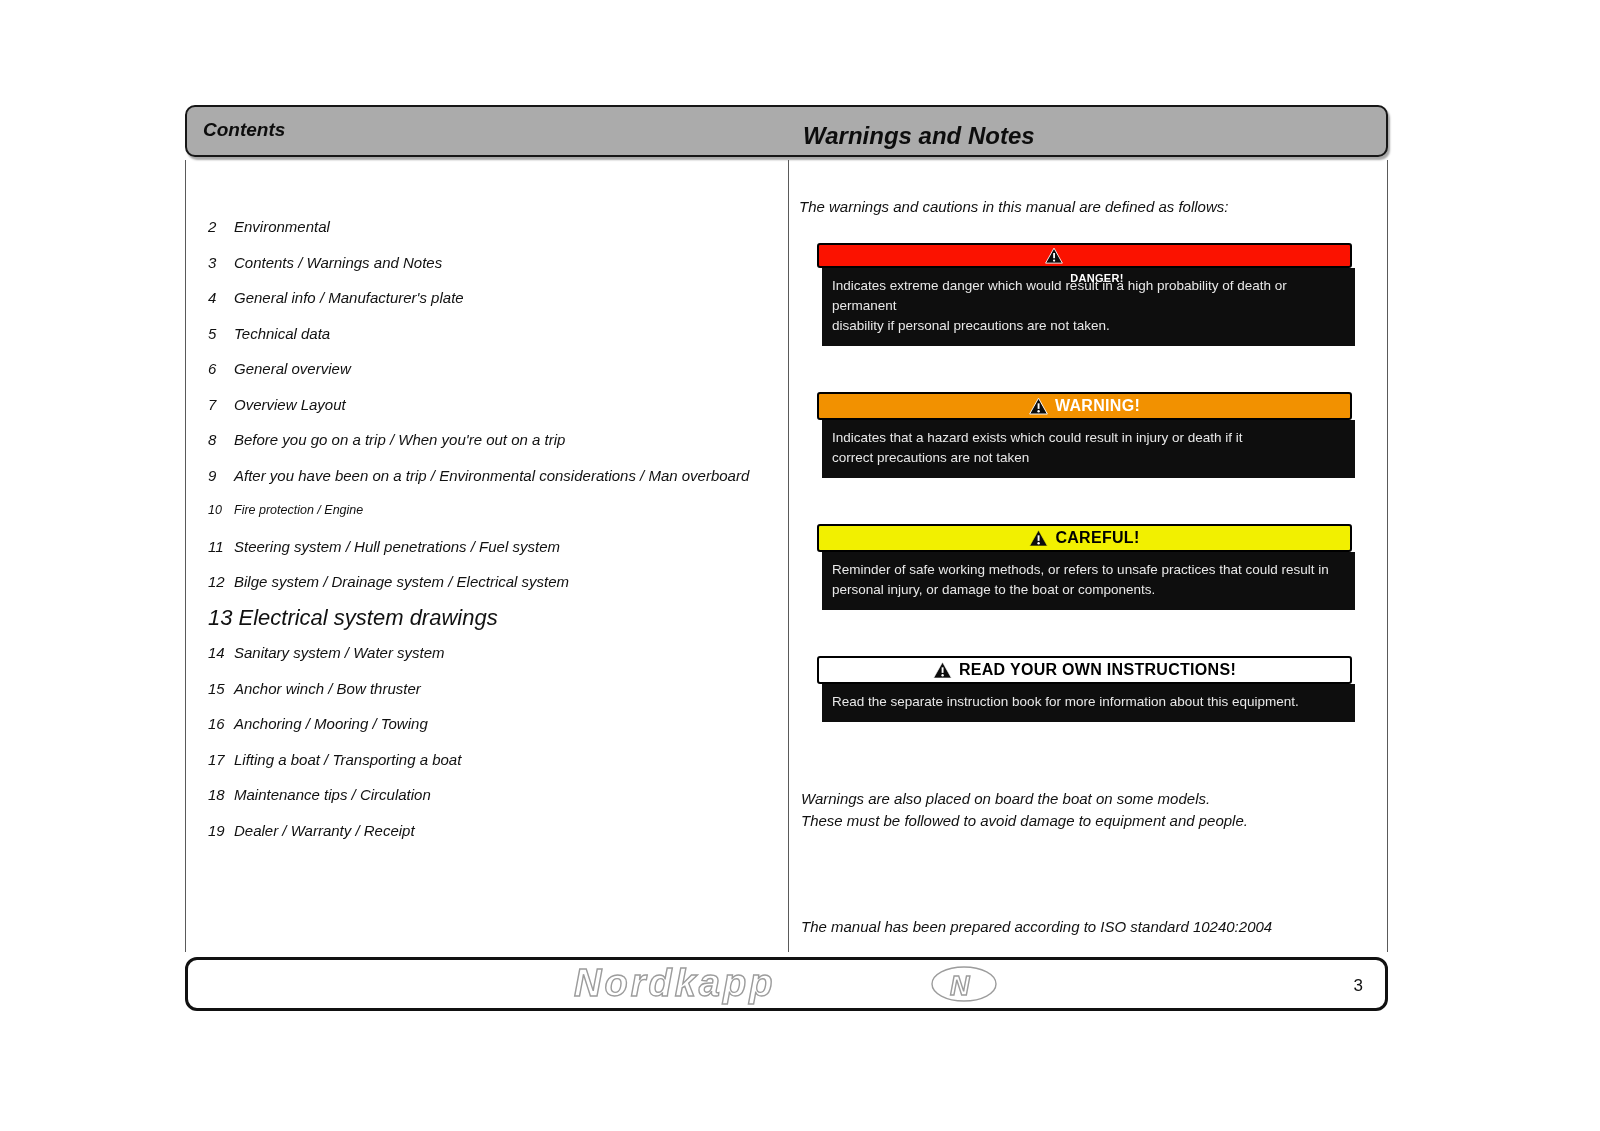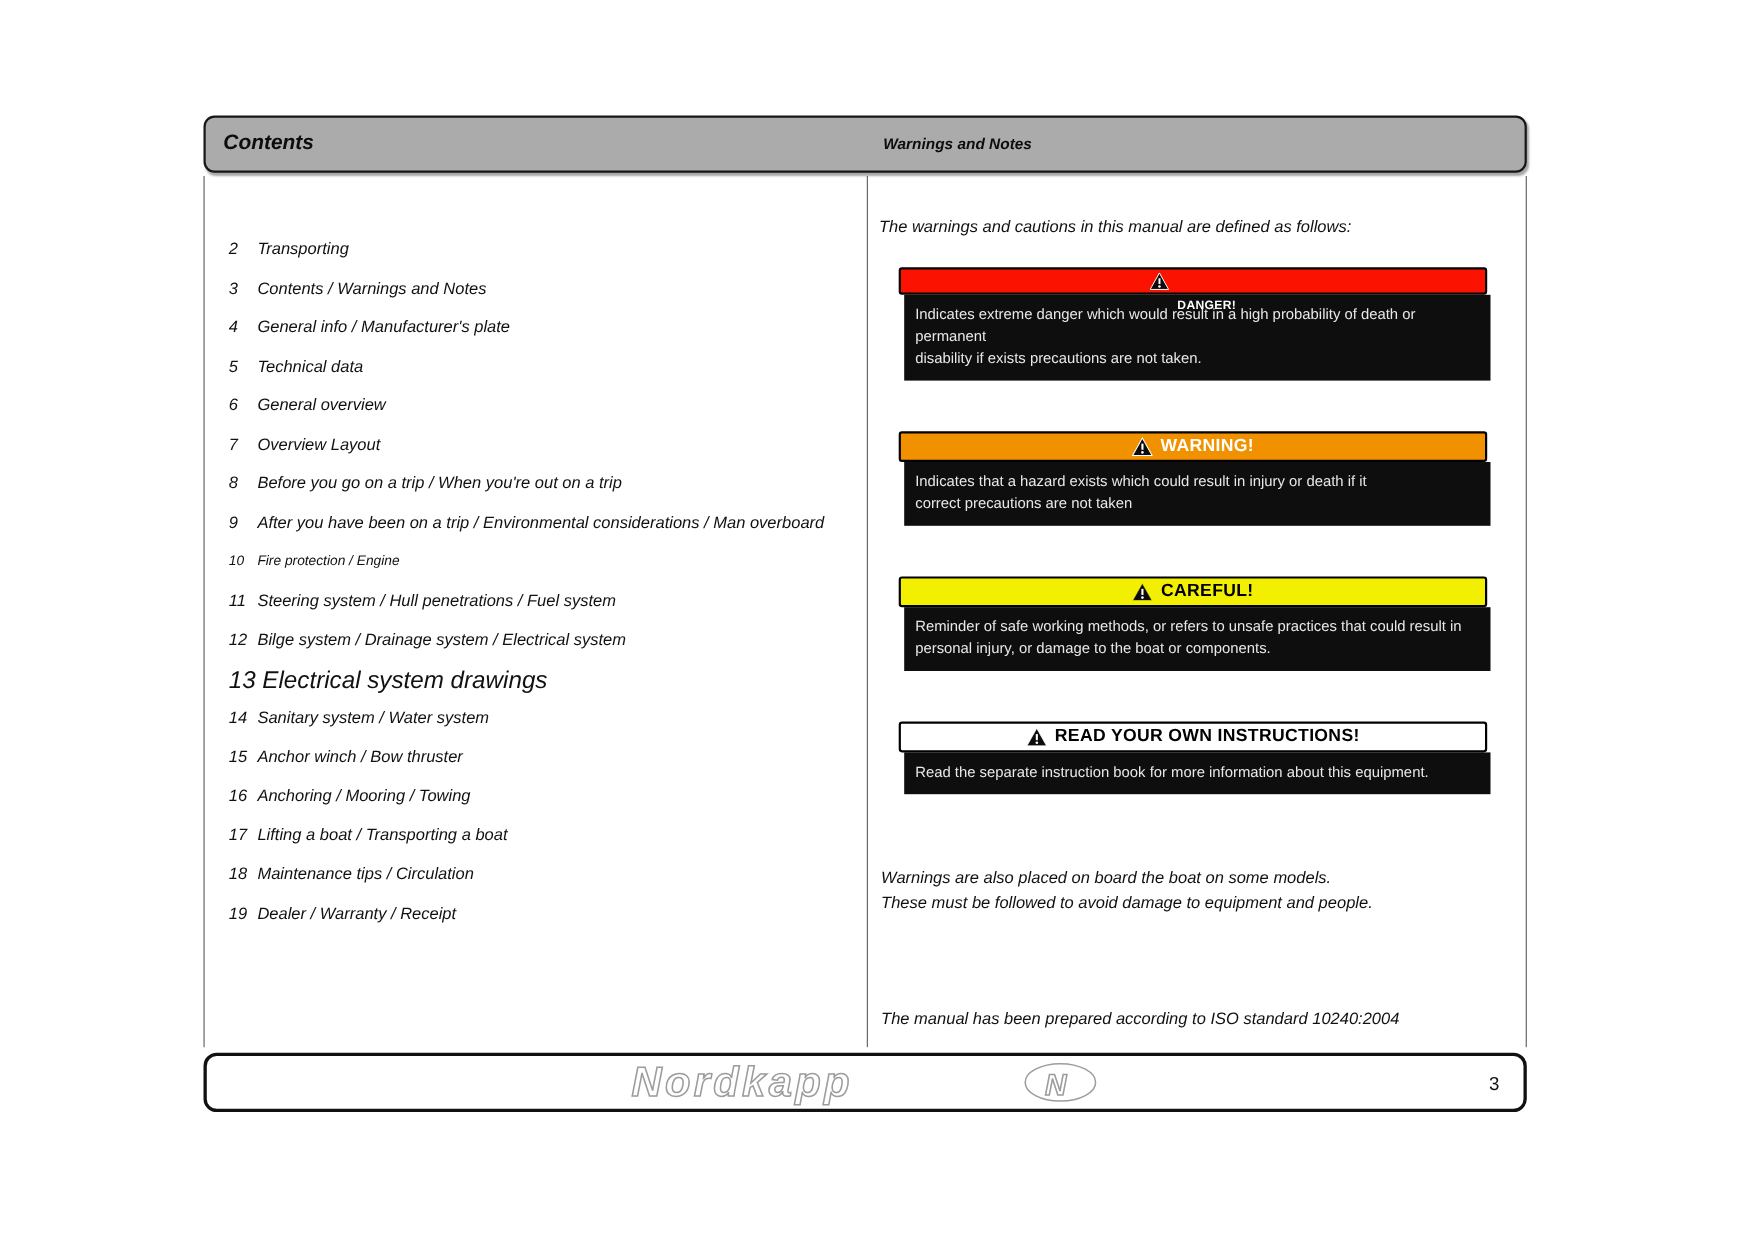--- a/index.html
+++ b/index.html
@@ -16,21 +16,21 @@
     border-radius: 10px;
     box-shadow: 2px 3px 2px rgba(0,0,0,0.35);
     display: flex; align-items: center;
   }
   .header-left {
     position: absolute; left: 16px; top: 12px;
     font-size: 19px; font-weight: bold; font-style: italic; color: #0d0d0d;
   }
   .header-right {
     position: absolute; left: 616px; top: 15px;
-    font-size: 14px; font-weight: bold; font-style: italic; color: #0d0d0d;
+    font-size: 24px; font-weight: bold; font-style: italic; color: #0d0d0d;
   }
 
   
   .content {
     position: relative; margin-top: 3px; height: 792px;
     border-left: 1px solid #5a5a5a; border-right: 1px solid #5a5a5a;
     display: flex;
   }
   .col-left { width: 603px; border-right: 1px solid #5a5a5a; padding: 56px 0 0 22px; }
   .col-right { flex: 1; padding: 38px 0 0 10px; }
@@ -87,21 +87,21 @@
     <div class="header-left">Contents</div>
     <div class="header-right">Warnings and Notes</div>
   </div>
 
   <div class="content">
 
     <div class="col-left">
       <div class="toc">
         <div class="toc-item">
             <span class="toc-num">2</span>
-            <span class="toc-label">Transporting</span>
+            <span class="toc-label">Environmental</span>
           </div>
         <div class="toc-item">
             <span class="toc-num">3</span>
             <span class="toc-label">Contents / Warnings and Notes</span>
           </div>
         <div class="toc-item">
             <span class="toc-num">4</span>
             <span class="toc-label">General info / Manufacturer's plate</span>
           </div>
         <div class="toc-item">
@@ -176,21 +176,21 @@
             <svg viewBox="0 0 24 24" width="18" height="18">
                 <path d="M12 1.5 L23.2 21.5 H0.8 Z" fill="#0c0c0c" stroke="#ffffff" stroke-width="1.2"></path>
                 <rect x="10.9" y="8" width="2.4" height="7" fill="#ffffff"></rect>
                 <circle cx="12.1" cy="18" r="1.5" fill="#ffffff"></circle>
               </svg>
           </span>
           <span class="wbox-title" style="color: rgb(255, 255, 255);">DANGER!</span>
         </div>
         <div class="wbox-body">
           <div>Indicates extreme danger which would result in a high probability of death or permanent</div>
-          <div>disability if exists precautions are not taken.</div>
+          <div>disability if personal precautions are not taken.</div>
         </div>
       </div>
 
       <div class="wbox warning">
         <div class="wbox-header" style="background-color: rgb(242, 145, 0);">
           <span class="w-icon">
             <svg viewBox="0 0 24 24" width="19" height="19">
                 <path d="M12 1.5 L23.2 21.5 H0.8 Z" fill="#0c0c0c" stroke="#ffffff" stroke-width="1.2"></path>
                 <rect x="10.9" y="8" width="2.4" height="7" fill="#ffffff"></rect>
                 <circle cx="12.1" cy="18" r="1.5" fill="#ffffff"></circle>

